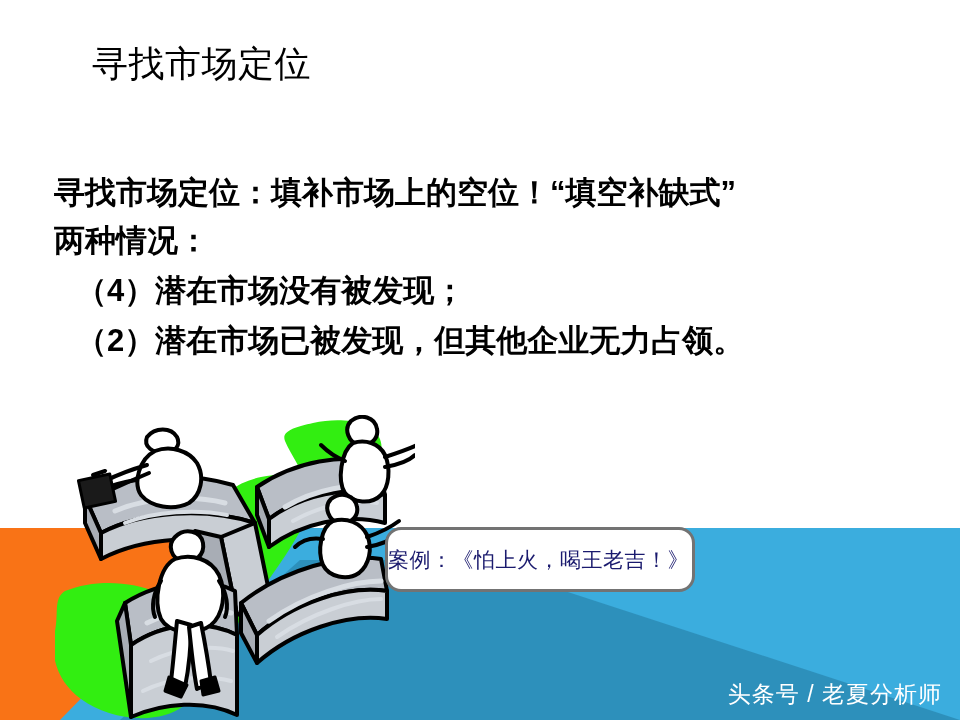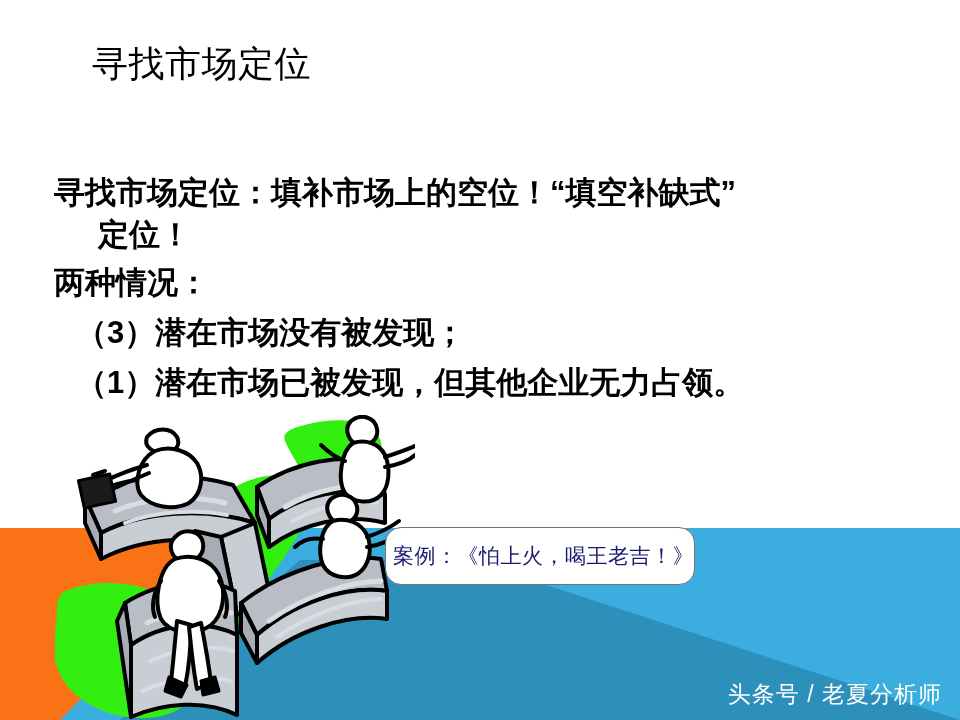--- a/index.html
+++ b/index.html
@@ -70,28 +70,28 @@
   .para.two-kinds {
     margin-top: 6px;
   }
 
   
   #case-box {
     position: absolute;
     left: 385px;
     top: 527px;
     width: 310px;
-    height: 58px;
+    height: 65px;
     background: #ffffff;
-    border: 1px solid #737373;
+    border: 3px solid #737373;
     border-radius: 16px;
     box-sizing: border-box;
     display: flex;
     align-items: center;
-    justify-content: flex-end;
+    justify-content: flex-start;
   }
   #case-box .case-text {
     color: #1a1a6e;
     font-size: 21px;
     font-weight: 500;
     letter-spacing: 0.5px;
     white-space: nowrap;
   }
 
   
@@ -129,25 +129,24 @@
     <polygon points="0,528 248,528 60,720 0,720" fill="#f97316"></polygon>
 
     <polygon points="300,560 470,560 960,720 120,720" fill="#2b8bb5" opacity="0.85"></polygon>
   </svg>
 
   <div id="title">寻找市场定位</div>
 
   <div id="body-text">
     <div class="para lead">
       <span>寻找市场定位：填补市场上的空位！“填空补缺式”</span>
-      <span class="cont">定位！</span>
     </div>
     <div class="para two-kinds">两种情况：</div>
-    <div class="para numbered">（3）潜在市场没有被发现；</div>
-    <div class="para numbered">（1）潜在市场已被发现，但其他企业无力占领。</div>
+    <div class="para numbered">（4）潜在市场没有被发现；</div>
+    <div class="para numbered">（2）潜在市场已被发现，但其他企业无力占领。</div>
   </div>
 
   <svg id="illustration" viewBox="0 0 360 305" xmlns="http://www.w3.org/2000/svg">
     <g stroke-linejoin="round" stroke-linecap="round">
 
       <path d="M 258 8
                C 286 2, 316 6, 324 22
                C 332 38, 320 52, 300 56
                C 272 62, 236 56, 206 62
                C 176 68, 162 86, 150 106

